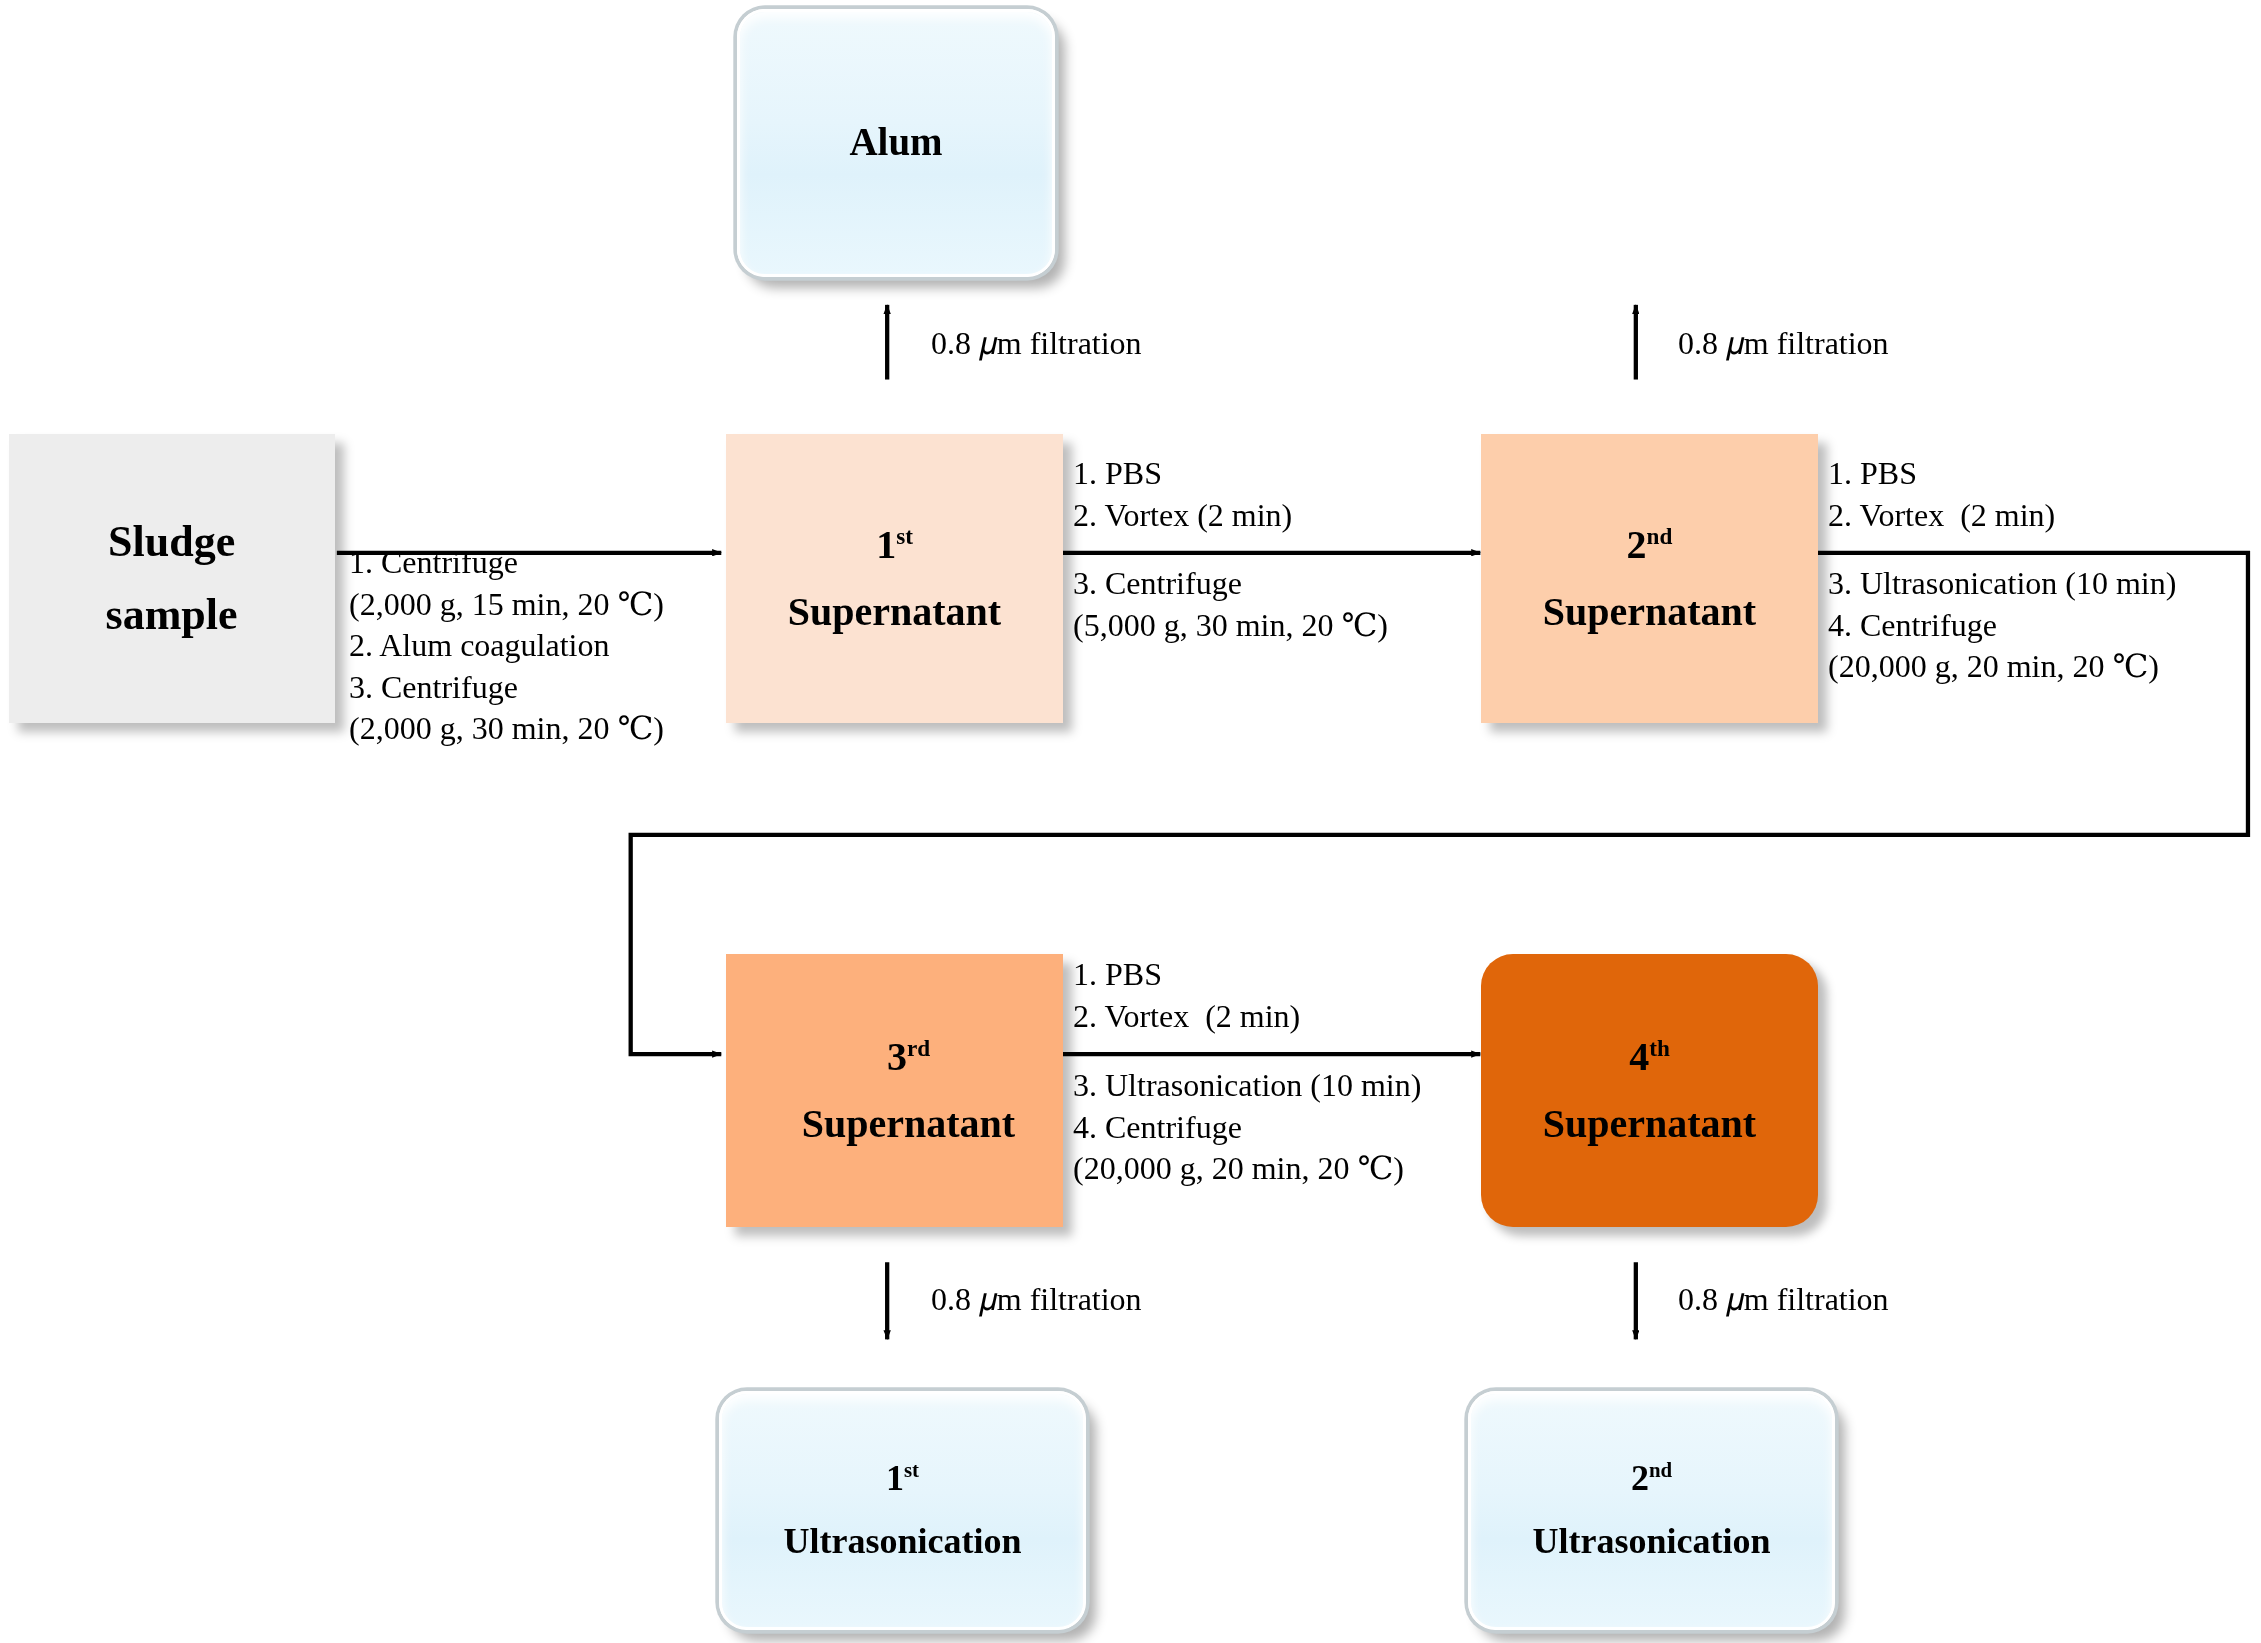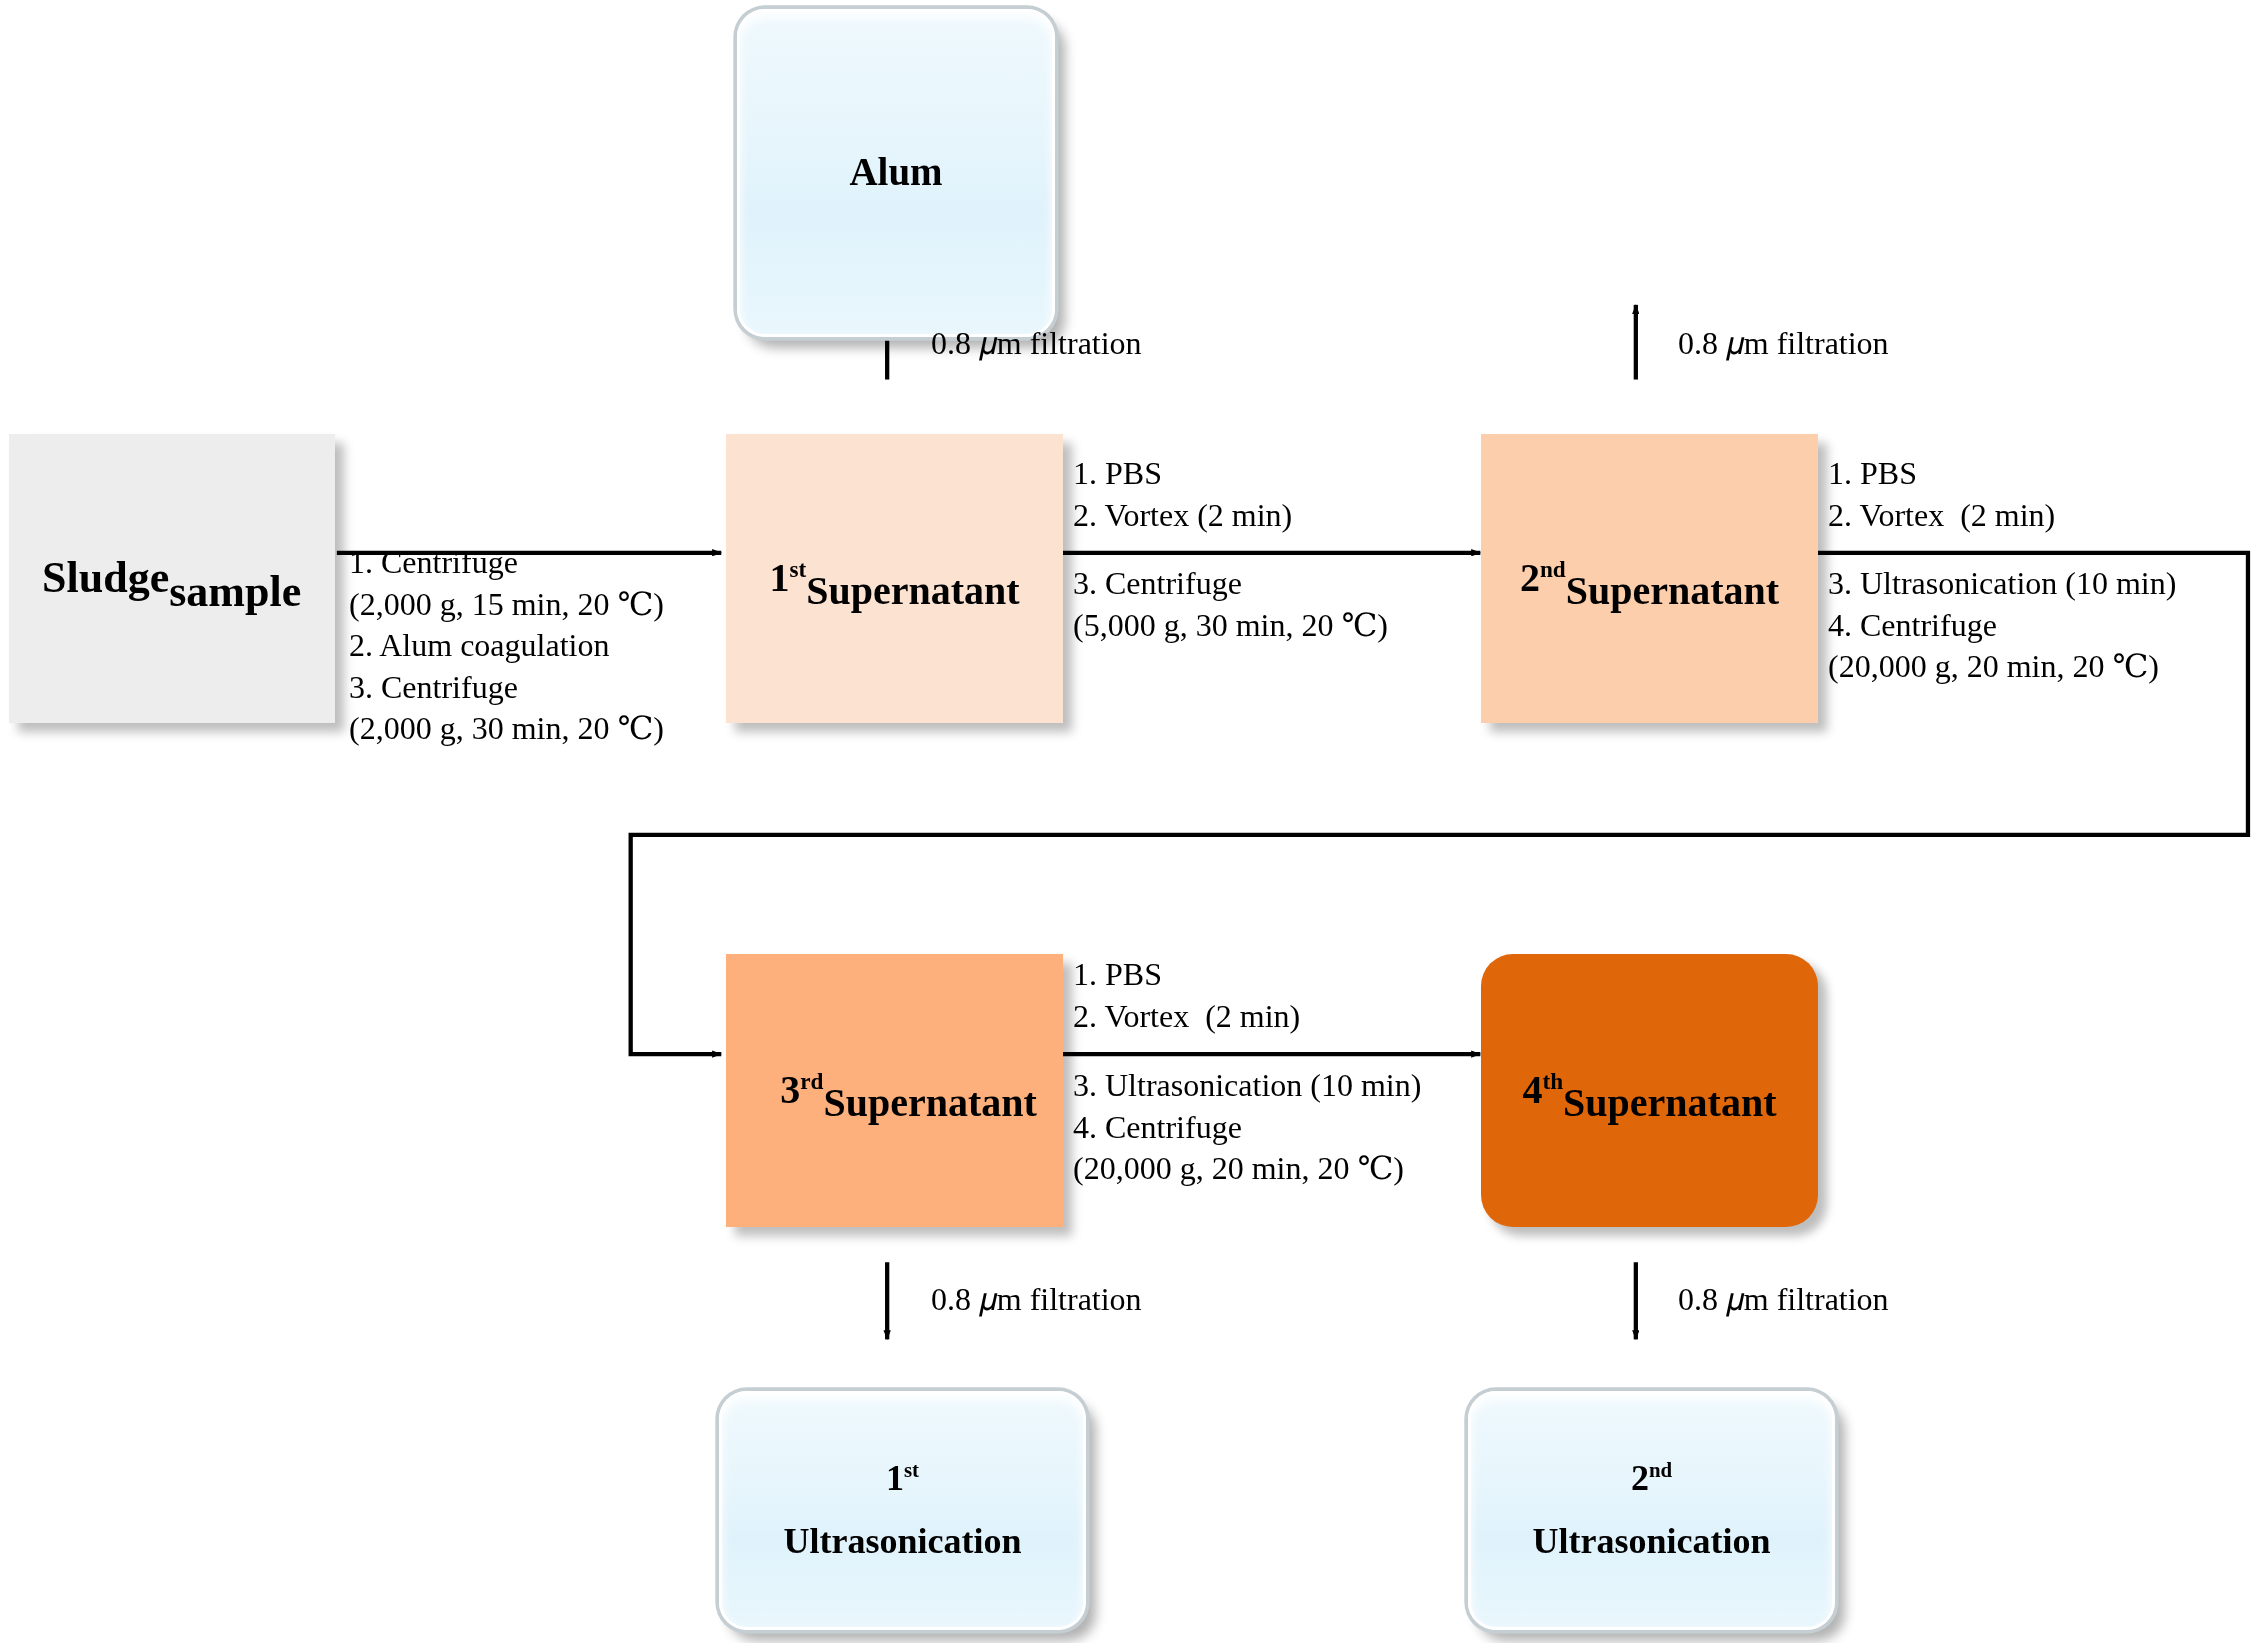--- a/index.html
+++ b/index.html
@@ -13,21 +13,21 @@
     height:1643px;
     background:#ffffff;
     overflow:hidden;
   }
 
   
   .rect-box{
     position:absolute;
     box-sizing:border-box;
     display:flex;
-    flex-direction:row;
+    flex-direction:column;
     align-items:center;
     justify-content:center;
     text-align:center;
     font-weight:bold;
     line-height:1.05;
     box-shadow:8.6px 8.6px 9.8px rgba(0,0,0,0.26);
   }
   .rect-box .ln{display:block;white-space:nowrap;}
   .rect-box .ln.gap{margin-top:0.62em;}
 
@@ -99,21 +99,21 @@
     <line x1="1449" y1="2062" x2="1449" y2="2188" stroke="#000" stroke-width="7" marker-end="url(#ah)"></line>
 
     <line x1="2672" y1="2062" x2="2672" y2="2188" stroke="#000" stroke-width="7" marker-end="url(#ah)"></line>
   </svg>
 
   <div class="rect-box" style="left:8.6px;top:434px;width:326px;height:289px;background:#EDEDED;font-size:44px;">
     <span class="ln">Sludge</span>
     <span class="ln gap">sample</span>
   </div>
 
-  <div class="round-box" style="left:737px;top:8.6px;width:318px;height:328px;font-size:39px;">
+  <div class="round-box" style="left:737px;top:8.6px;width:318px;height:268px;font-size:39px;">
     <span class="ln">Alum</span>
   </div>
 
 
   <div class="rect-box" style="left:726px;top:434px;width:337px;height:289px;background:#FCE2D1;font-size:40px;">
     <span class="ln"><span>1</span><sup>st</sup></span>
     <span class="ln gap">Supernatant</span>
   </div>
 
   <div class="rect-box" style="left:1481px;top:434px;width:337px;height:289px;background:#FDCEAB;font-size:40px;">

